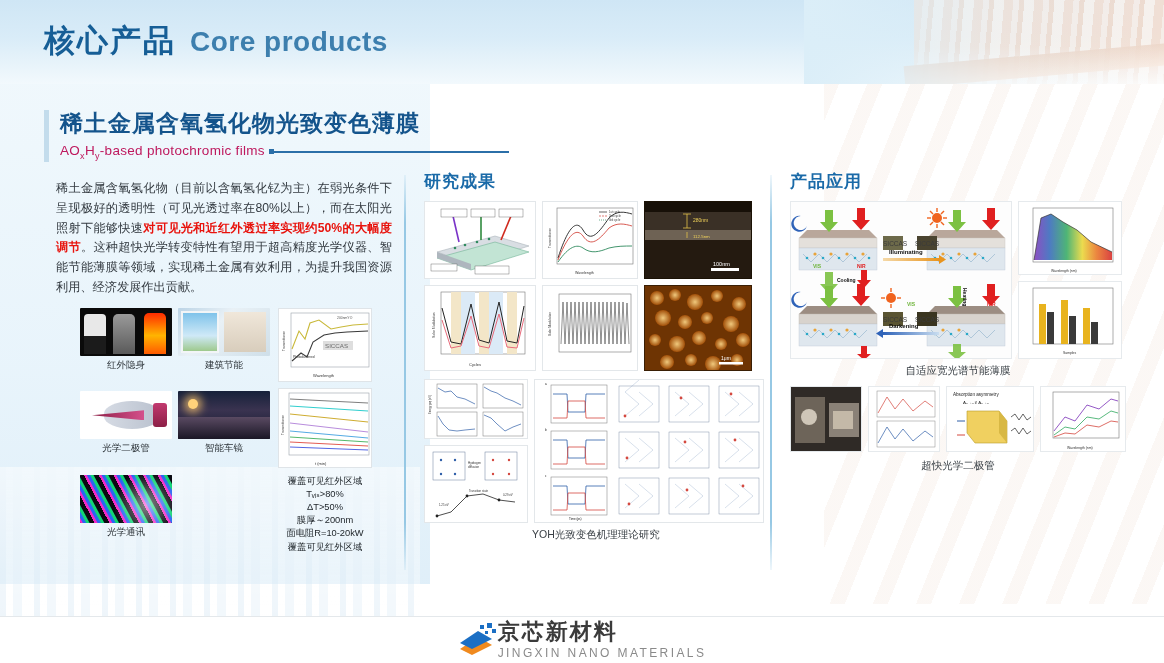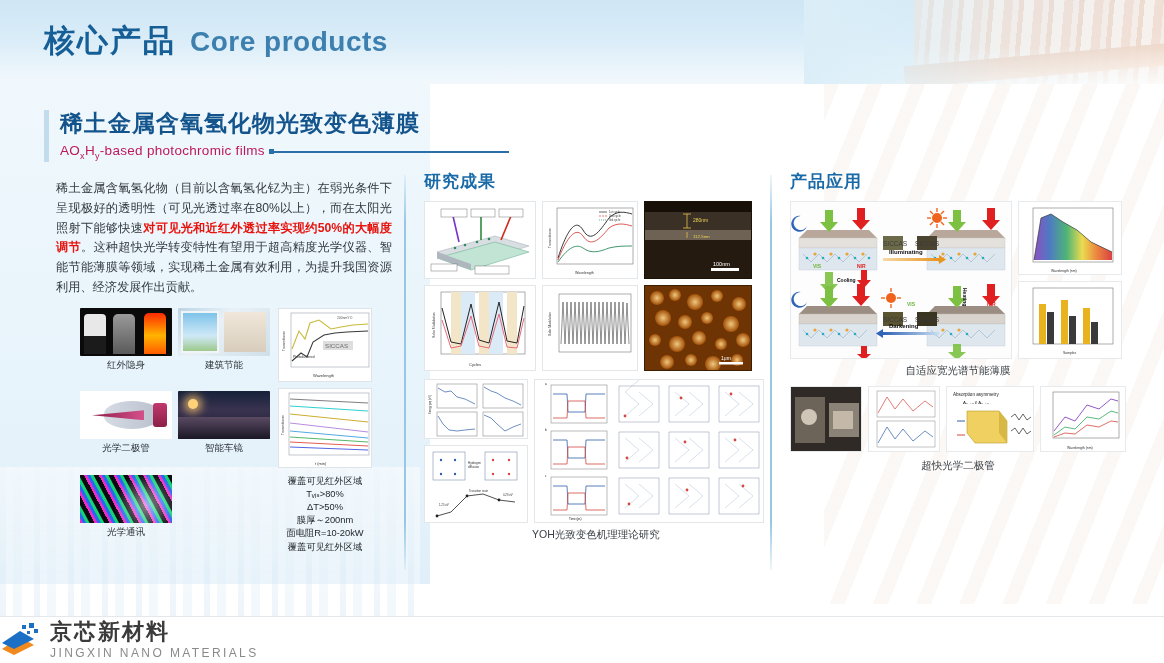--- a/index.html
+++ b/index.html
@@ -159,21 +159,21 @@
   .fig{background:#fff;border:1px solid #e3e7ea;box-sizing:border-box;position:relative;overflow:hidden;}
 
   
   #col-right{left:790px;width:336px;}
   .app-panel{background:#fff;border:1px solid #e6eaed;box-sizing:border-box;position:relative;overflow:hidden;}
 
   
   .footer-line{position:absolute;left:0;bottom:46px;width:1164px;height:1px;background:#e4e8eb;}
   .footer{
     position:absolute;left:0;bottom:0;width:1164px;height:46px;
-    display:flex;align-items:center;gap:10px;background:#fff;z-index:6;
+    display:flex;align-items:center;justify-content:center;background:#fff;z-index:6;
   }
   .logo-mark{width:40px;height:34px;position:relative;}
   .logo-text{display:flex;flex-direction:column;line-height:1;}
   .logo-cn{font-size:22px;font-weight:bold;color:#3b3b3b;letter-spacing:2px;}
   .logo-en{font-size:12px;color:#8a8a8a;letter-spacing:2.4px;margin-top:4px;}
 </style>
 </head>
 <body>
 
 <div class="slide">

